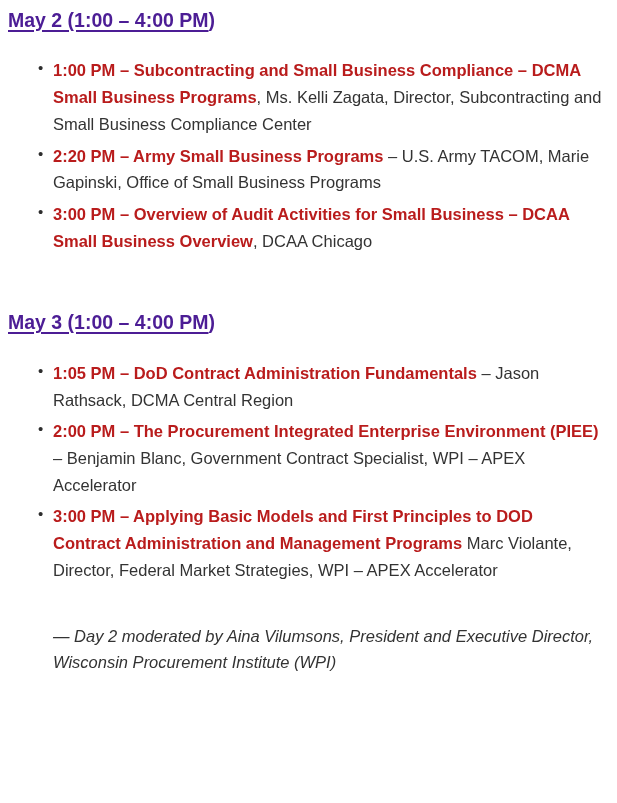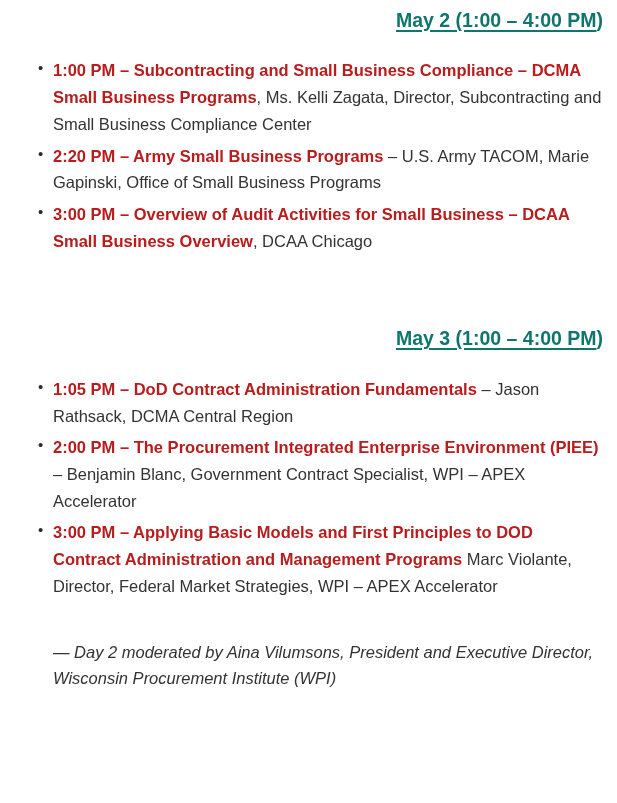--- a/index.html
+++ b/index.html
@@ -16,32 +16,31 @@
     padding:8px 14px 12px 8px;
   }
   .intro{
     font-size:16.5px;
     line-height:1.3;
     margin:0 0 27px 0;
   }
   .day{
     font-size:19.5px;
     font-weight:700;
-    color:#0f766e;
+    color:#4c1d95;
     line-height:1.25;
     margin:0;
-    text-align:right;
   }
   .day .u{
     text-decoration:underline;
     text-decoration-thickness:1.5px;
     text-underline-offset:3px;
   }
   .day.day-2{
-    margin-top:72px;
+    margin-top:56px;
   }
   .agenda{
     list-style:none;
     margin:25px 0 0 0;
     padding:0;
   }
   .agenda li{
     position:relative;
     padding-left:45px;
     font-size:16.5px;

